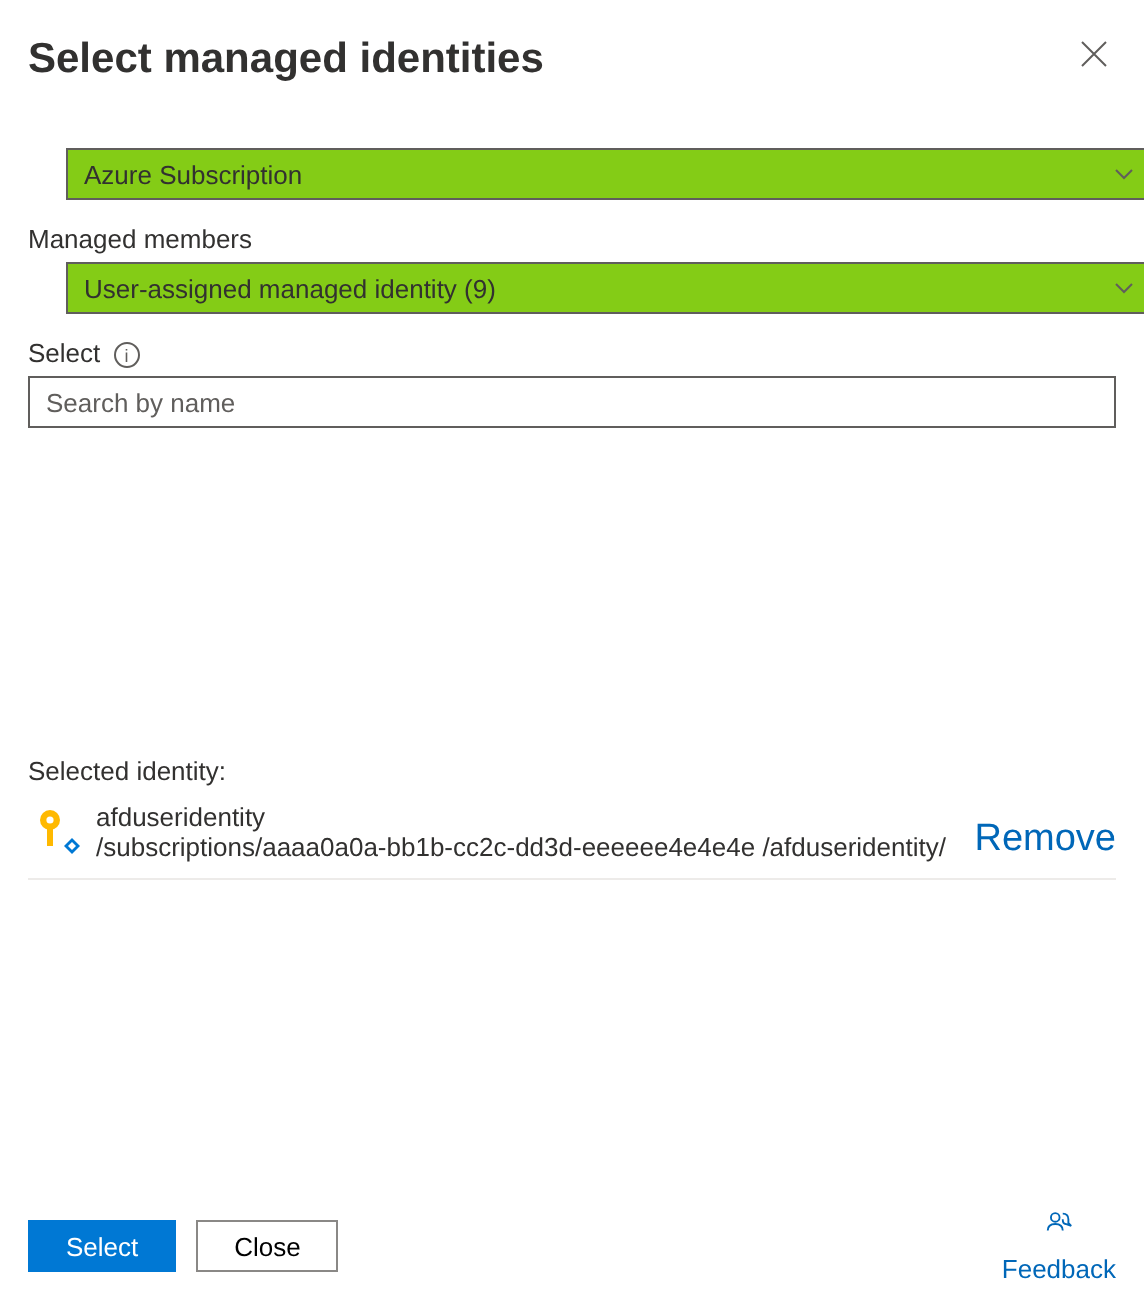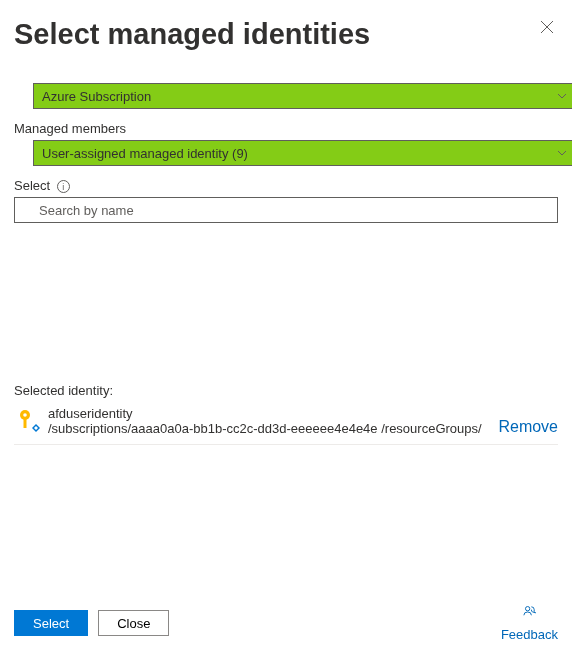--- a/index.html
+++ b/index.html
@@ -14,21 +14,21 @@
       flex-direction: column;
       background: #fff;
     }
     .header {
       display: flex;
       justify-content: space-between;
       align-items: flex-start;
       margin-bottom: 32px;
     }
     .header h1 {
-      font-size: 29px;
+      font-size: 21px;
       font-weight: 600;
       color: #323130;
     }
     .close-x {
       font-size: 16px;
       cursor: pointer;
       color: #605e5c;
       background: none;
       border: none;
       padding: 2px 4px;
@@ -56,21 +56,21 @@
       margin-left: 19px;
     }
     .chevron {
       width: 12px; height: 12px;
       display: inline-flex; align-items: center; justify-content: center;
     }
     .text-input {
       width: 100%;
       height: 26px;
       border: 1px solid #605e5c;
-      padding: 0 24px;
+      padding: 0 8px;
       font-size: 13px;
       font-family: inherit;
     }
     .text-input::placeholder { color: #605e5c; }
     .info-icon {
       display: inline-flex;
       align-items: center;
       justify-content: center;
       width: 13px; height: 13px;
       border: 1px solid #605e5c;
@@ -106,21 +106,21 @@
       white-space: nowrap;
     }
     .member-path {
       font-size: 13px;
       color: #323130;
       white-space: nowrap;
       overflow: hidden;
     }
     .remove-link {
       color: #0067b8;
-      font-size: 16px;
+      font-size: 19px;
       cursor: pointer;
       background: none;
       border: none;
       padding: 0;
       flex-shrink: 0;
     }
     .footer {
       display: flex;
       justify-content: space-between;
       align-items: center;
@@ -204,21 +204,21 @@
       <svg width="28" height="28" viewBox="0 0 28 28">
         <circle cx="11" cy="7" r="5" fill="#ffb900"></circle>
         <rect x="9.5" y="11" width="3" height="9" fill="#ffb900"></rect>
         <circle cx="11" cy="7" r="1.8" fill="#fff"></circle>
         <path d="M18 20 L22 16 L26 20 L22 24 Z" fill="#0078d4"></path>
         <path d="M20 20 L22 18 L24 20 L22 22 Z" fill="#fff"></path>
       </svg>
     </div>
     <div class="member-text">
       <div class="member-name">afduseridentity</div>
-      <div class="member-path">/subscriptions/aaaa0a0a-bb1b-cc2c-dd3d-eeeeee4e4e4e /resourceGroups/</div>
+      <div class="member-path">/subscriptions/aaaa0a0a-bb1b-cc2c-dd3d-eeeeee4e4e4e /afduseridentity/</div>
     </div>
     <button class="remove-link">Remove</button>
   </div>
 </div>
 
 <div class="spacer"></div>
 
 <div class="footer">
   <div class="footer-left">
     <button class="btn btn-primary">Select</button>

